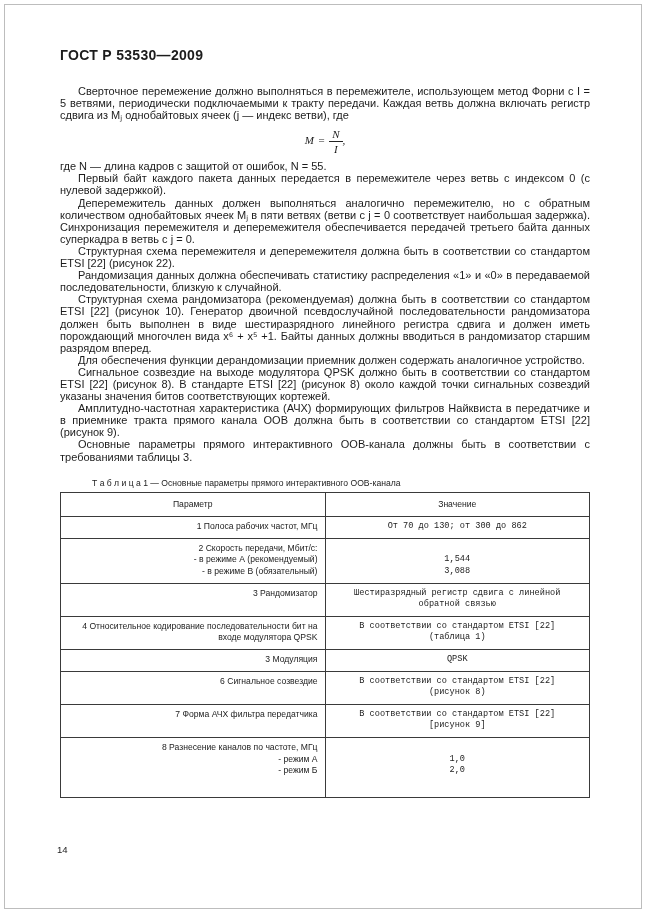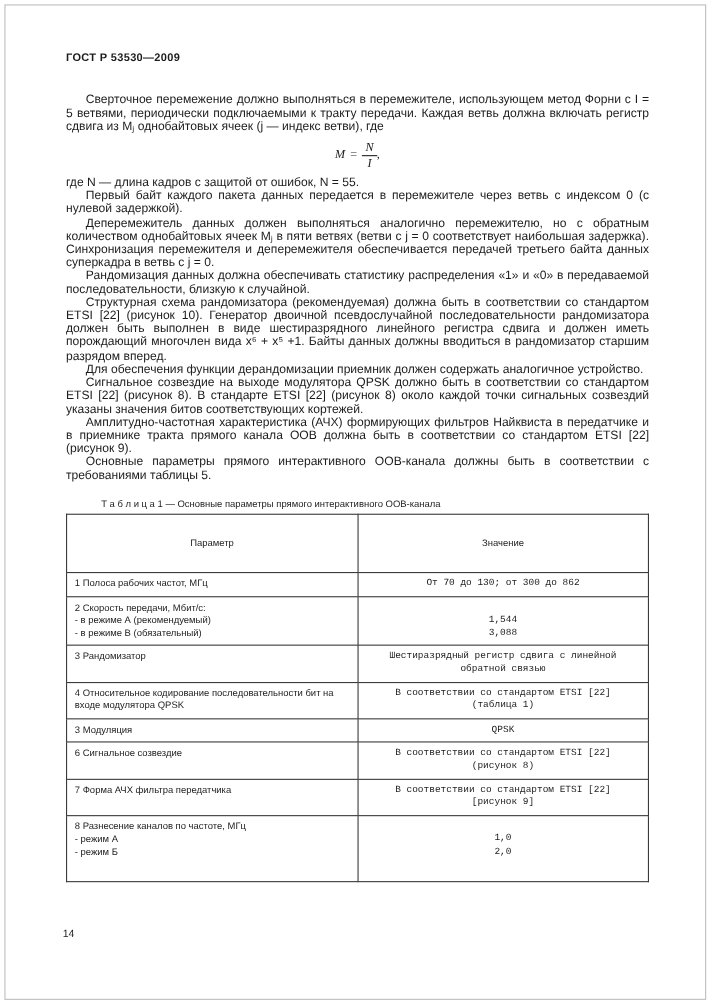--- a/index.html
+++ b/index.html
@@ -7,21 +7,21 @@
   body {
     width:646px; height:913px; position:relative; overflow:hidden;
     font-family:"Liberation Sans", sans-serif; color:#1c1c1c;
   }
   .page-frame {
     position:absolute; left:4px; top:4px; right:4px; bottom:4px;
     border:1px solid #bdbdbd; pointer-events:none;
   }
   .doc-header {
     position:absolute; left:60px; top:47px;
-    font-size:10px; font-weight:bold; letter-spacing:0.3px;
+    font-size:14px; font-weight:bold; letter-spacing:0.3px;
   }
   .content {
     position:absolute; left:60px; top:85px; width:530px;
   }
   .para {
     font-size:11px; line-height:12.1px; text-align:justify; text-indent:18px;
   }
   .noindent { text-indent:0; }
   .formula-block {
     text-align:center; margin:7px 0 5px 0;
@@ -35,24 +35,24 @@
     margin-top:15px; margin-bottom:4px; font-size:8.6px; text-indent:0; text-align:left;margin-left:32px;
   }
   table.params {
     width:100%; border-collapse:collapse; font-size:8.6px; line-height:11.6px;
     table-layout:fixed;
   }
   table.params th, table.params td {
     border:1px solid #3a3a3a; vertical-align:top; white-space:pre-line;
   }
   table.params th {
-    font-weight:normal; padding:20px 4px;margin-top:43px;
+    font-weight:normal; padding:6px 4px;margin-top:43px;
   }
   table.params td { padding:4px 7px 5px 7px; }
-  td.param { text-align:left; width:53%; }
+  td.param { text-align:right; width:53%; }
   td.value { text-align:center; width:47%;font-family:Liberation Mono, monospace; }
   tr.tall td { padding-bottom:20px; }
   .page-number {
     position:absolute; left:57px; bottom:58px; font-size:9.6px;
   }
 </style>
 </head>
 <body>
 
 <div class="page-frame"></div>
@@ -64,26 +64,27 @@
   <div class="para">Сверточное перемежение должно выполняться в перемежителе, использующем метод Форни с I = 5 ветвями, периодически подключаемыми к тракту передачи. Каждая ветвь должна включать регистр сдвига из Mⱼ  однобайтовых ячеек (j — индекс ветви), где</div>
 
   <div class="formula-block">
     <span>M</span><span class="eq">=</span><span class="frac"><span class="num">N</span><span class="den">I</span></span><span>,</span>
   </div>
 
   <div class="para noindent">где N — длина кадров с защитой от ошибок, N = 55.</div>
 
   <div class="para">Первый байт каждого пакета данных передается в перемежителе через ветвь с индексом 0 (с нулевой задержкой).</div>
   <div class="para">Деперемежитель данных должен выполняться аналогично перемежителю, но с обратным количеством однобайтовых ячеек Mⱼ в пяти ветвях (ветви с j = 0 соответствует наибольшая задержка). Синхронизация перемежителя и деперемежителя обеспечивается передачей третьего байта данных суперкадра в ветвь с j = 0.</div>
+  <div class="para">Структурная схема перемежителя и деперемежителя должна быть в соответствии со стандартом ETSI [22] (рисунок 22).</div>
   <div class="para">Рандомизация данных должна обеспечивать статистику распределения «1» и «0» в передаваемой последовательности, близкую к случайной.</div>
   <div class="para">Структурная схема рандомизатора (рекомендуемая) должна быть в соответствии со стандартом ETSI [22] (рисунок 10). Генератор двоичной псевдослучайной последовательности рандомизатора должен быть выполнен в виде шестиразрядного линейного регистра сдвига и должен иметь порождающий многочлен вида x⁶ + x⁵ +1. Байты данных должны вводиться в рандомизатор старшим разрядом вперед.</div>
   <div class="para">Для обеспечения функции дерандомизации приемник должен содержать аналогичное устройство.</div>
   <div class="para">Сигнальное созвездие на выходе модулятора QPSK должно быть в соответствии со  стандартом ETSI [22] (рисунок 8). В стандарте ETSI [22] (рисунок 8) около каждой точки сигнальных созвездий указаны значения битов соответствующих кортежей.</div>
   <div class="para">Амплитудно-частотная характеристика (АЧХ) формирующих фильтров Найквиста в передатчике и в приемнике тракта прямого канала ООВ должна быть в соответствии со стандартом ETSI [22] (рисунок 9).</div>
-  <div class="para">Основные параметры прямого интерактивного ООВ-канала должны быть  в соответствии  с требованиями таблицы 5.</div>
+  <div class="para">Основные параметры прямого интерактивного ООВ-канала должны быть  в соответствии  с требованиями таблицы 3.</div>
 
   <div class="table-caption">Т а б л и ц а  1 —  Основные параметры прямого интерактивного ООВ-канала</div>
 
   <table class="params">
     <thead>
       <tr>
         <th>Параметр</th>
         <th>Значение</th>
       </tr>
     </thead>

